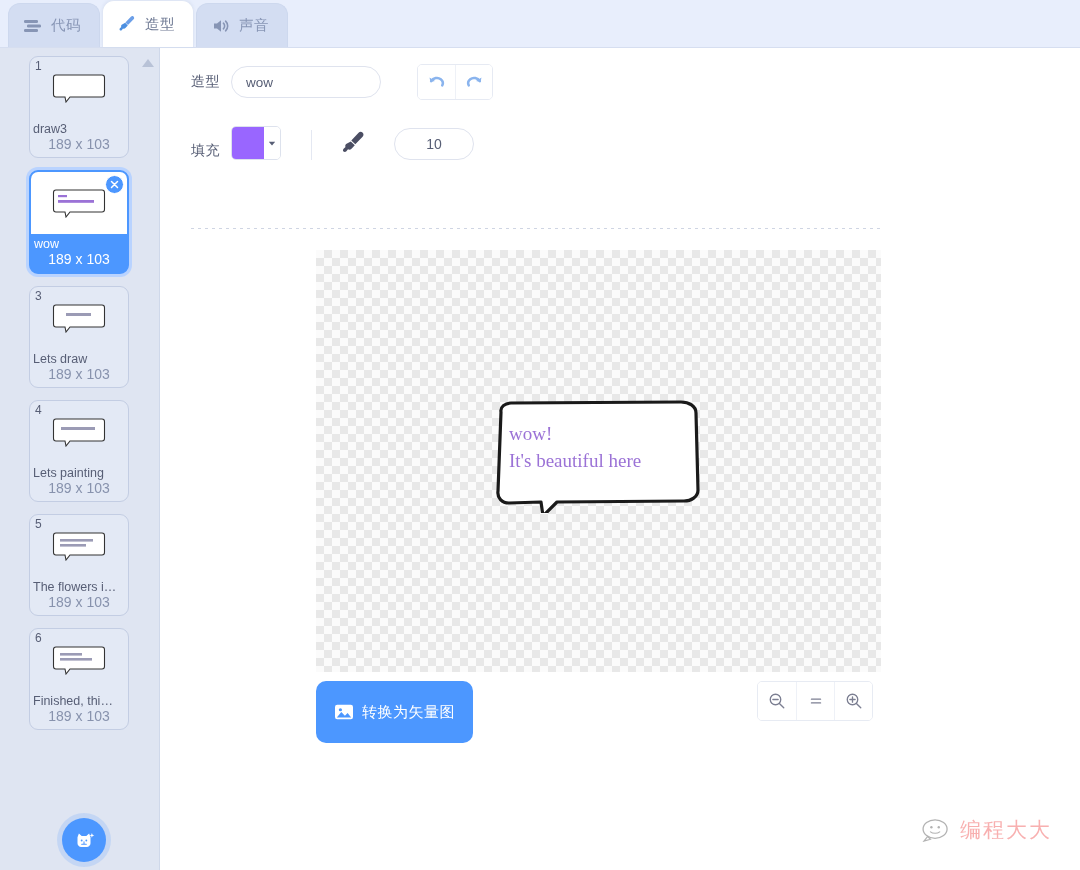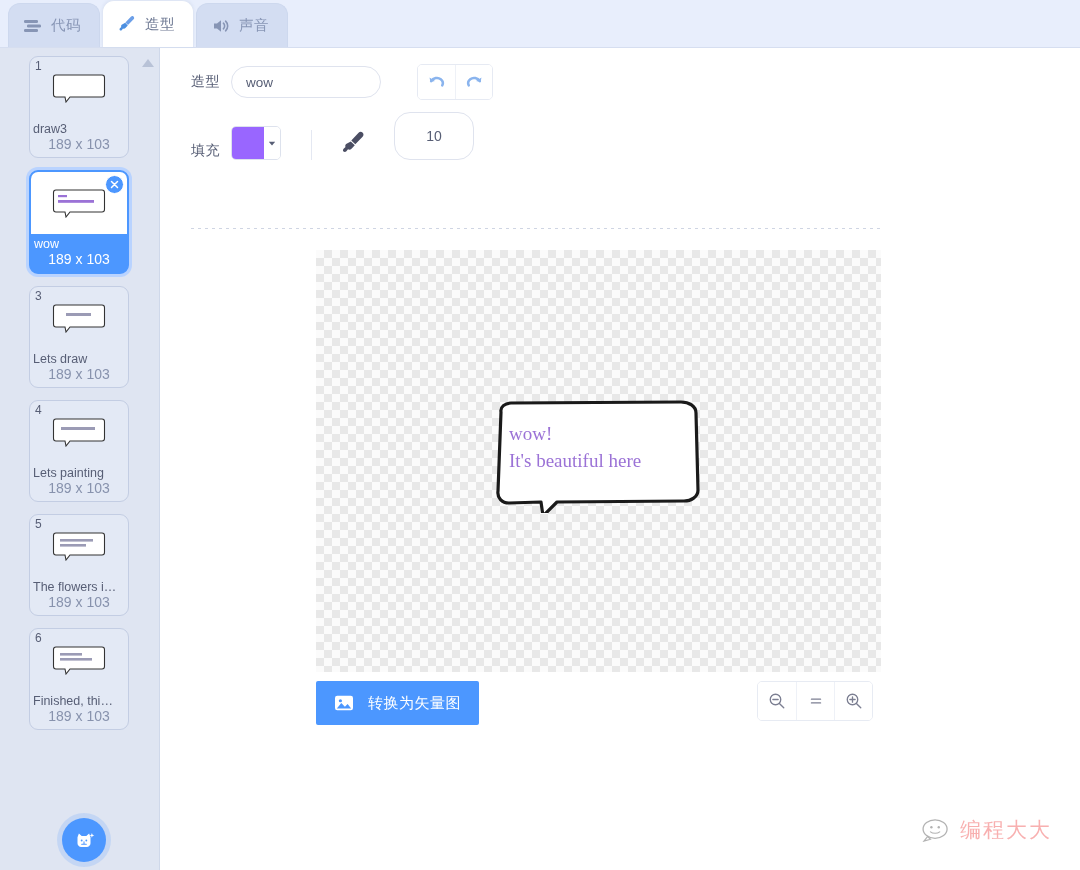--- a/index.html
+++ b/index.html
@@ -196,21 +196,21 @@
   .vdivider {
     width: 1px; height: 30px;
     background: #e4e8f2;
     margin: 0 24px 0 30px;
   }
   .brush-icon-box {
     width: 34px; height: 34px;
     display: flex; align-items: center; justify-content: center;
   }
   .size-input {
-    width: 80px; height: 48px;
+    width: 80px; height: 32px;
     margin-left: 24px;
     border: 1px solid #dfe3ee;
     border-radius: 16px;
     text-align: center;
     font-size: 14px; color: #575e75;
     font-family: "Liberation Sans", sans-serif;
     background: #fff;
     outline: none;
   }
 
@@ -259,24 +259,24 @@
     color: #9b72d6;
     font-size: 19px;
     line-height: 27px;
     font-family: Liberation Serif, serif;
     white-space: pre;
     pointer-events: none;
   }
 
   .convert-btn {
     position: absolute; top: 633px; left: 155px;
-    height: 44px;
+    height: 62px;
     background: #4c97ff;
-    border-radius: 2px;
-    display: flex; align-items: center; gap: 14px;
+    border-radius: 10px;
+    display: flex; align-items: center; gap: 8px;
     padding: 0 18px;
     color: #fff; font-size: 15px;
     cursor: pointer;
     letter-spacing: .5px;
   }
 
   .zoom-controls {
     position: absolute; top: 633px; left: 596px;
     display: flex;
     border: 1px solid #e7ebf3;

